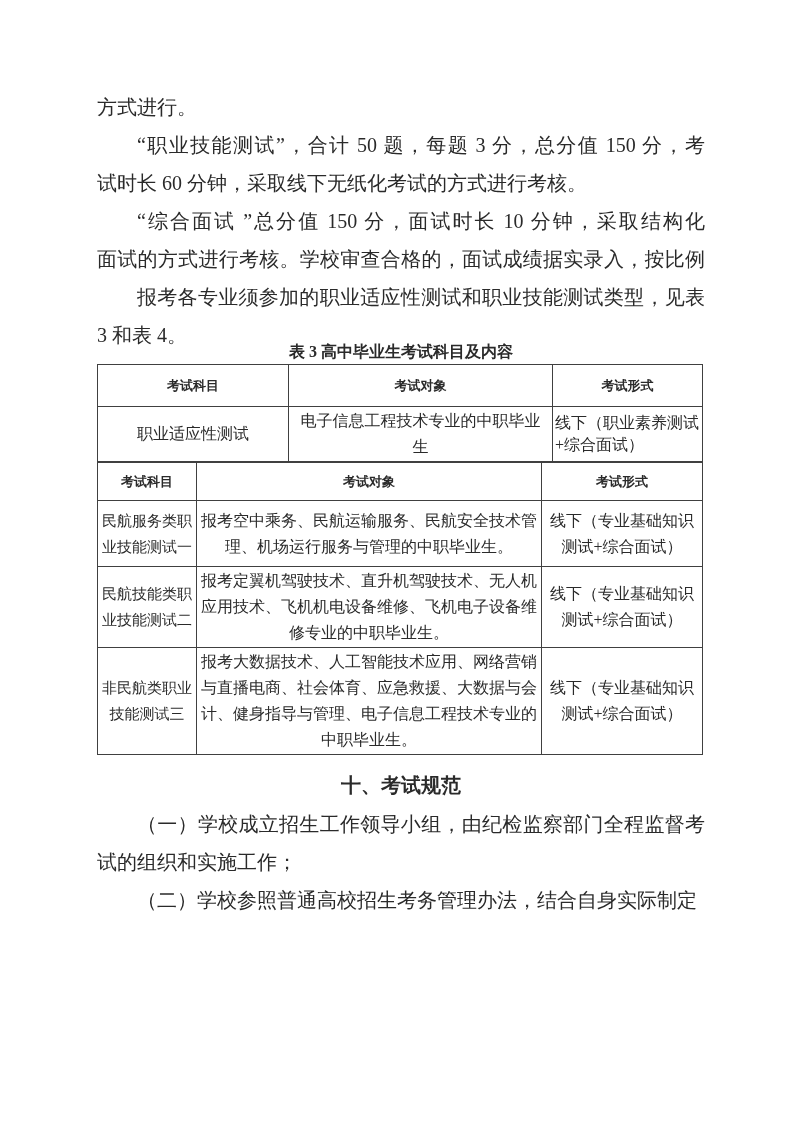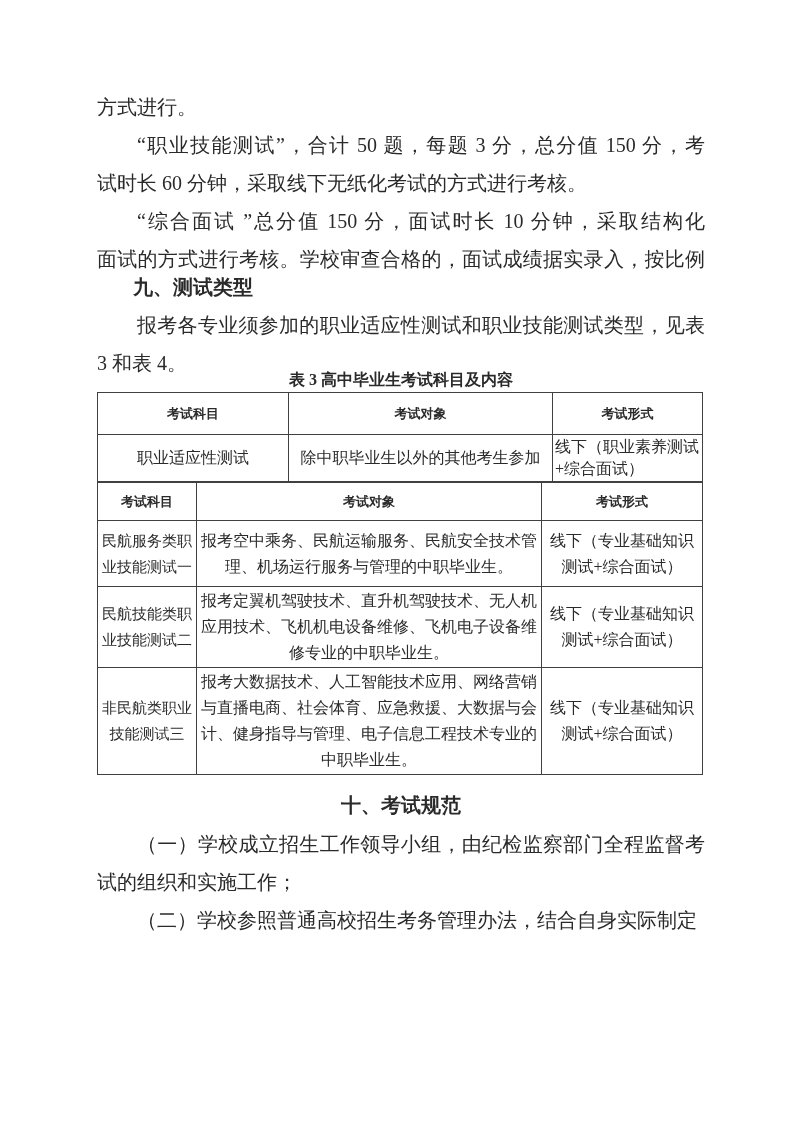--- a/index.html
+++ b/index.html
@@ -74,41 +74,40 @@
   <div class="content">
 
     <div class="bodyline first">方式进行。</div>
 
     <div class="bodyline full indent">“职业技能测试”，合计 50 题，每题 3 分，总分值 150 分，考</div>
     <div class="bodyline">试时长 60 分钟，采取线下无纸化考试的方式进行考核。</div>
 
     <div class="bodyline full indent">“综合面试 ”总分值 150 分，面试时长 10 分钟，采取结构化</div>
     <div class="bodyline full">面试的方式进行考核。学校审查合格的，面试成绩据实录入，按比例</div>
 
-    <div class="sec-heading">九、测试类型</div>
     <div class="bodyline full indent">报考各专业须参加的职业适应性测试和职业技能测试类型，见表</div>
     <div class="bodyline">3 和表 4。</div>
 
     <div class="caption">表 3 高中毕业生考试科目及内容</div>
 
     <table class="t3">
       <colgroup>
           <col class="c1">
           <col class="c2">
           <col class="c3">
         </colgroup>
       <tbody>
           <tr class="hdr">
         <th>考试科目</th>
         <th>考试对象</th>
         <th>考试形式</th>
       </tr>
       <tr class="data">
         <td>职业适应性测试</td>
-        <td>除中职毕业生以外的其他考生参加</td>
+        <td>电子信息工程技术专业的中职毕业生</td>
         <td class="fmt">线下（职业素养测试+综合面试）</td>
       </tr>
     </tbody>
       </table>
 
 
     <table class="t4">
       <colgroup>
           <col class="c1">
           <col class="c2">

